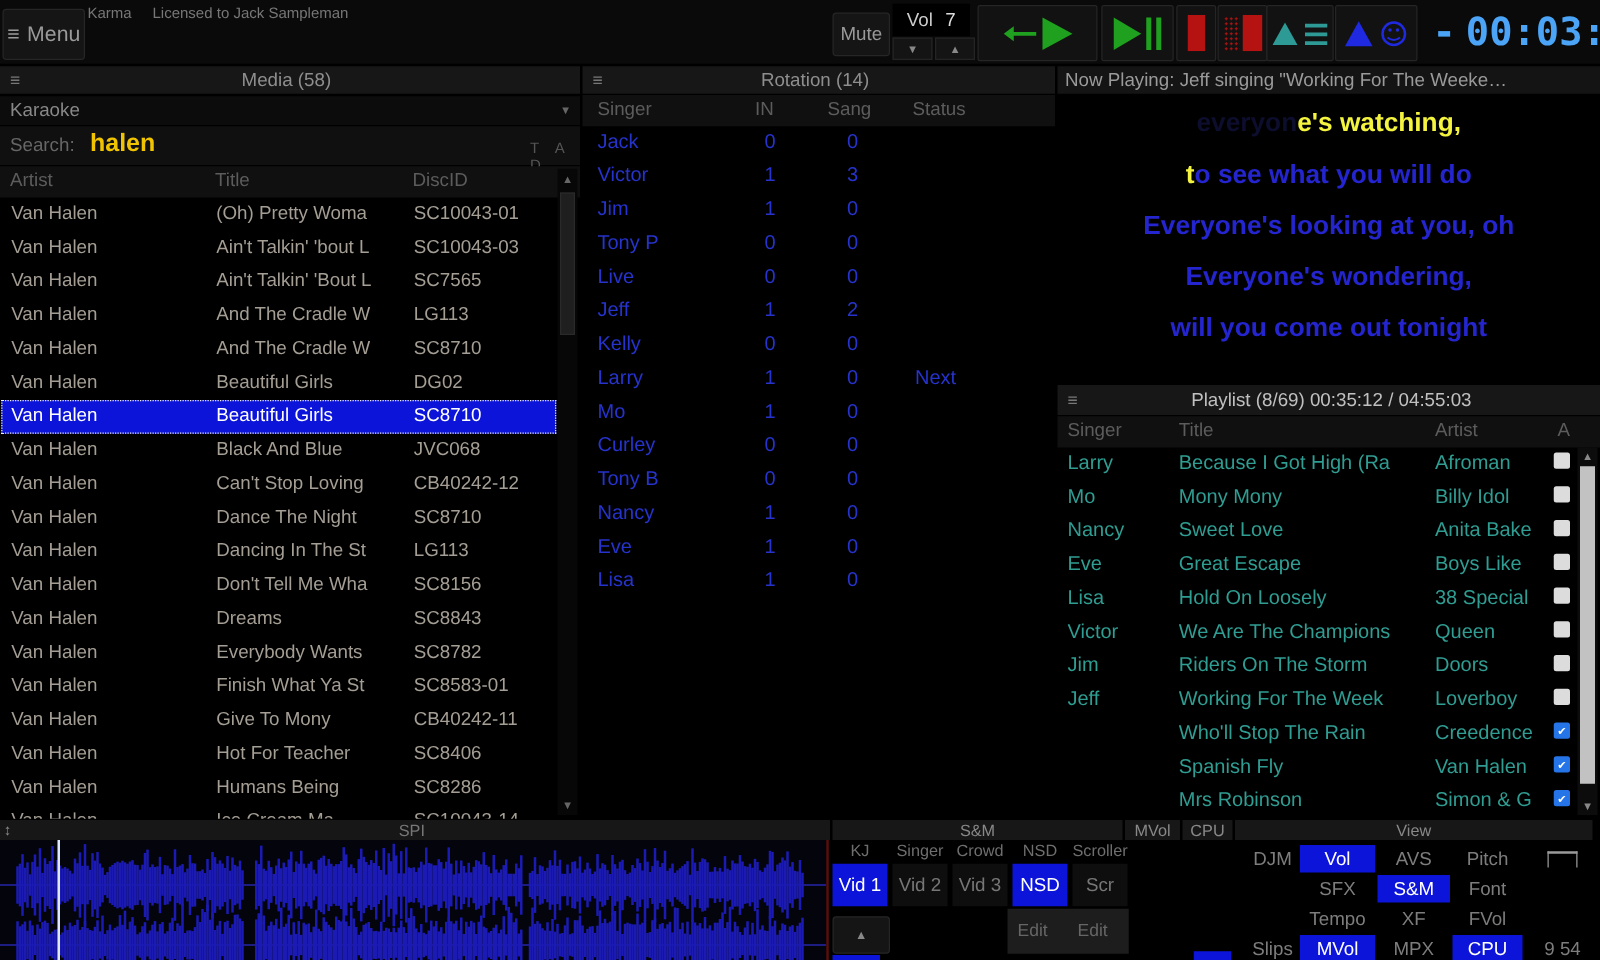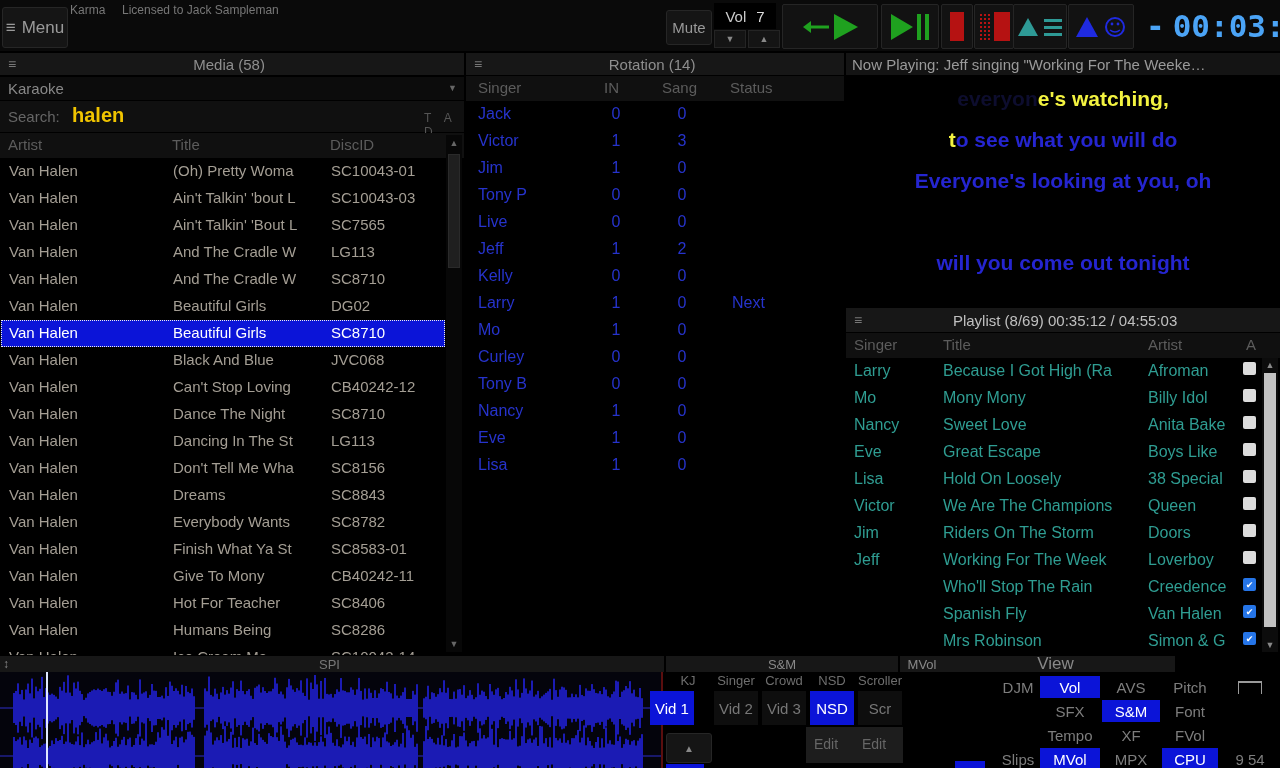--- a/index.html
+++ b/index.html
@@ -354,20 +354,21 @@
       </div>
     </div>
 
   <div class="abs" style="left:846px;top:53px;width:434px;height:22px;background:#141414;display:flex;align-items:center;">
     <span style="margin-left:6px;font-size:15px;color:#9a9a9a;white-space:nowrap;overflow:hidden;">Now Playing:  Jeff singing "Working For The Weeke…</span>
   </div>
   <div class="abs" id="lyrics" style="left:846px;top:76px;width:434px;height:230px;background:#000;overflow:hidden;">
       <div class="lyric-line" style="top: 8px;"><span class="lyr-pre">everyon</span><span class="lyr-sung">e's watching,</span></div>
       <div class="lyric-line" style="top: 90px;"><span class="lyr-rest">Everyone's looking at you, oh</span></div>
       <div class="lyric-line" style="top: 49px;"><span class="lyr-sung">t</span><span class="lyr-rest">o see what you will do</span></div>
+      <div class="lyric-line" style="top: 131px;"><span class="lyr-rest">Everyone's wondering,</span></div>
       <div class="lyric-line" style="top: 172px;"><span class="lyr-rest">will you come out tonight</span></div>
     </div>
 
   <div class="abs strip" style="left:846px;top:308px;width:434px;height:24px;">
     <span class="ham">≡</span>
     <span class="ttl" style="color:#c0c0c0;">Playlist (8/69)  00:35:12 / 04:55:03</span>
     <span style="width:20px;"></span>
   </div>
   <div class="abs colhead" style="left:846px;top:333px;width:434px;height:25px;">
     <span style="left:8px;">Singer</span>
@@ -1082,31 +1083,31 @@
 
   <div class="abs strip" style="left:666px;top:656px;width:232px;height:16px;font-size:13px;">
     <span class="ttl" style="color:#888;">S&amp;M</span>
   </div>
   <div class="abs strip" style="left:900px;top:656px;width:44px;height:16px;font-size:13px;">
     <span class="ttl" style="color:#888;">MVol</span>
   </div>
   <div class="abs strip" style="left:946px;top:656px;width:40px;height:16px;font-size:13px;">
     <span class="ttl" style="color:#888;">CPU</span>
   </div>
-  <div class="abs strip" style="left:936px;top:656px;width:239px;height:16px;font-size:17px;">
+  <div class="abs strip" style="left:988px;top:656px;width:286px;height:16px;font-size:13px;">
     <span class="ttl" style="color:#888;">View</span>
   </div>
 
   <div id="deck-area">
       <div class="decklab" style="left: 666px;">KJ</div>
       <div class="decklab" style="left: 714px;">Singer</div>
       <div class="decklab" style="left: 762px;">Crowd</div>
       <div class="decklab" style="left: 810px;">NSD</div>
       <div class="decklab" style="left: 858px;">Scroller</div>
-      <div class="deckbtn on" style="left: 650px;">Vid 1</div>
+      <div class="deckbtn on" style="left: 666px;">Vid 1</div>
       <div class="deckbtn" style="left: 714px;">Vid 2</div>
       <div class="deckbtn" style="left: 762px;">Vid 3</div>
       <div class="deckbtn on" style="left: 810px;">NSD</div>
       <div class="deckbtn" style="left: 858px;">Scr</div>
     </div>
 
   <div class="abs" style="left:806px;top:727px;width:97px;height:36px;background:#1d1d1d;">
     <span class="abs" style="left:8px;top:9px;font-size:14px;color:#666;">Edit</span>
     <span class="abs" style="left:56px;top:9px;font-size:14px;color:#666;">Edit</span>
   </div>

